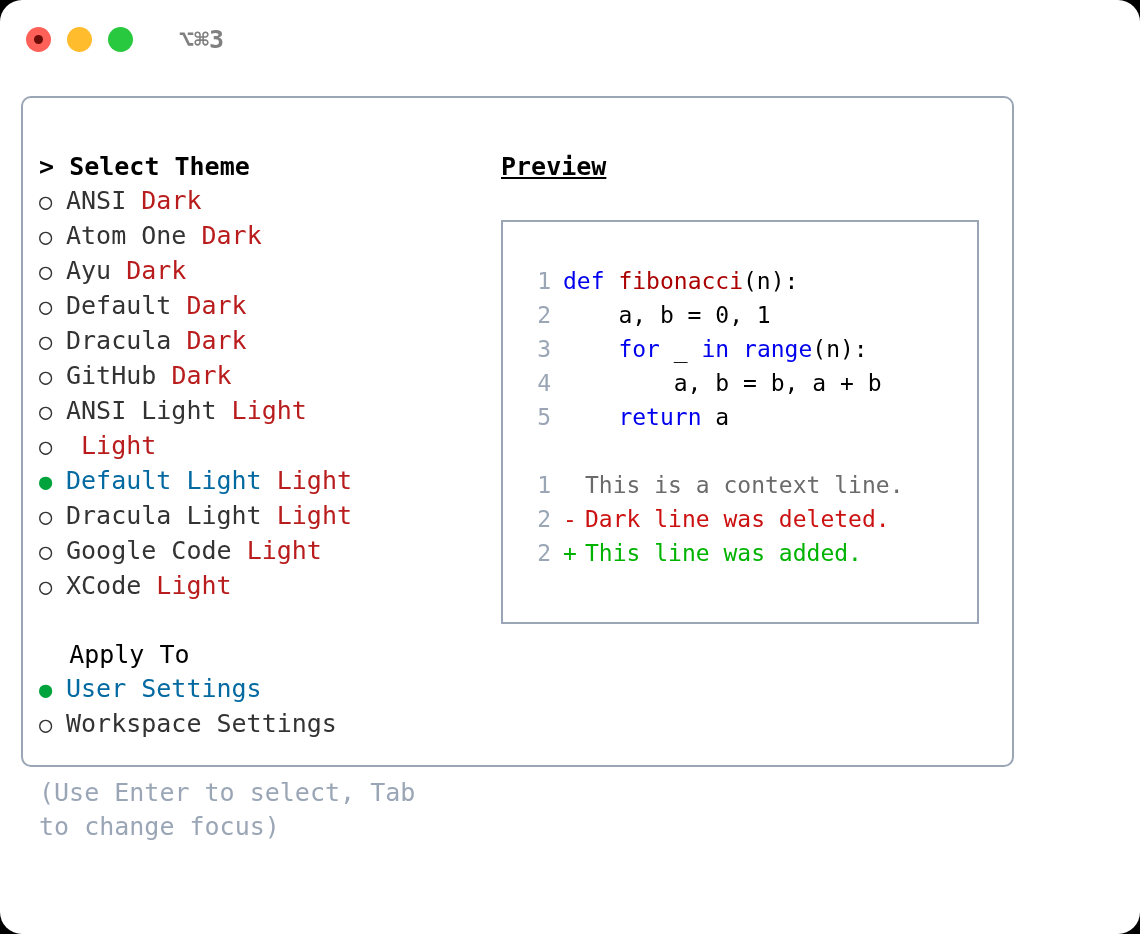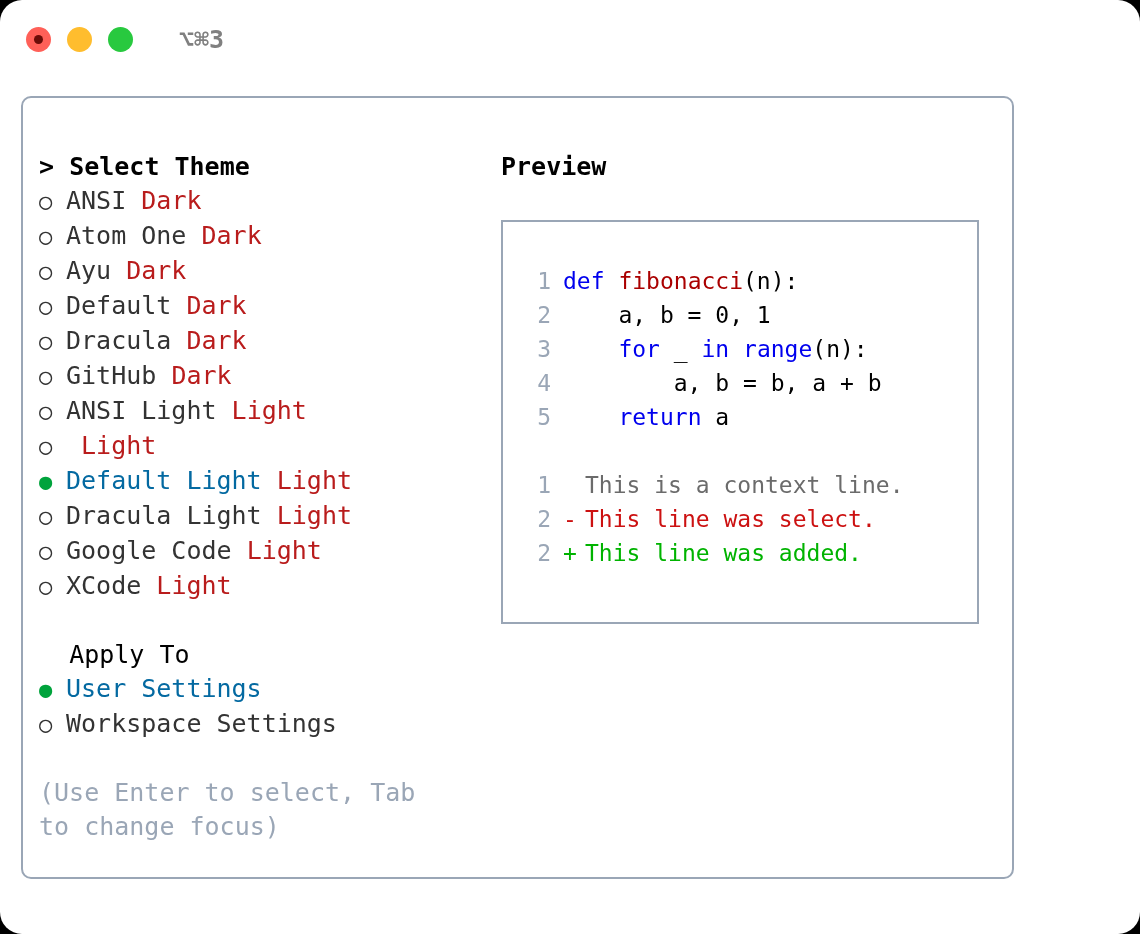--- a/index.html
+++ b/index.html
@@ -54,21 +54,21 @@
     font-weight: 700;
     color: #808080;
     letter-spacing: 0px;
     white-space: pre;
   }
 
   
   .panel {
     position: absolute;
     left: 21px; top: 96px;
-    width: 993px; height: 783px;
+    width: 993px; height: 671px;
     border: 2px solid #9aa6b6;
     border-radius: 10px;
     background: #fff;
   }
 
   .columns {
     position: absolute;
     left: 0; top: 0;
     width: 100%; height: 100%;
   }
@@ -127,20 +127,21 @@
     width: 410px;
   }
 
   
   .preview-title {
     font-size: 25px;
     font-weight: 700;
     color: #000;
     line-height: 34px;
     white-space: pre;
+    text-decoration: underline;
   }
   .preview-box {
     margin-top: 36px;
     width: 478px; height: 404px;
     border: 2px solid #9aa6b6;
     background: #ffffff;
     padding: 42px 0 0 18px;
   }
   .code-line {
     display: flex;
@@ -224,21 +225,21 @@
           <div id="code-block">
               <div class="code-line"><span class="ln">1</span><span><span class="tok-kw">def </span><span class="tok-fn">fibonacci</span><span class="tok-pl">(n):</span></span></div>
               <div class="code-line"><span class="ln">2</span><span><span class="tok-pl">    a, b = 0, 1</span></span></div>
               <div class="code-line"><span class="ln">3</span><span><span class="tok-pl">    </span><span class="tok-kw">for</span><span class="tok-pl"> _ </span><span class="tok-kw">in</span><span class="tok-pl"> </span><span class="tok-kw">range</span><span class="tok-pl">(n):</span></span></div>
               <div class="code-line"><span class="ln">4</span><span><span class="tok-pl">        a, b = b, a + b</span></span></div>
               <div class="code-line"><span class="ln">5</span><span><span class="tok-pl">    </span><span class="tok-kw">return</span><span class="tok-pl"> a</span></span></div>
             </div>
           <div class="blank-line"></div>
           <div id="diff-block">
               <div class="code-line"><span class="ln">1</span><span class="mark d-ctx"> </span><span class="d-ctx">This is a context line.</span></div>
-              <div class="code-line"><span class="ln">2</span><span class="mark d-del">-</span><span class="d-del">This line was select.</span></div>
+              <div class="code-line"><span class="ln">2</span><span class="mark d-del">-</span><span class="d-del">Dark line was deleted.</span></div>
               <div class="code-line"><span class="ln">2</span><span class="mark d-add">+</span><span class="d-add">This line was added.</span></div>
             </div>
         </div>
       </div>
 
     </div>
   </div>
 </div>
 
 </body></html>

